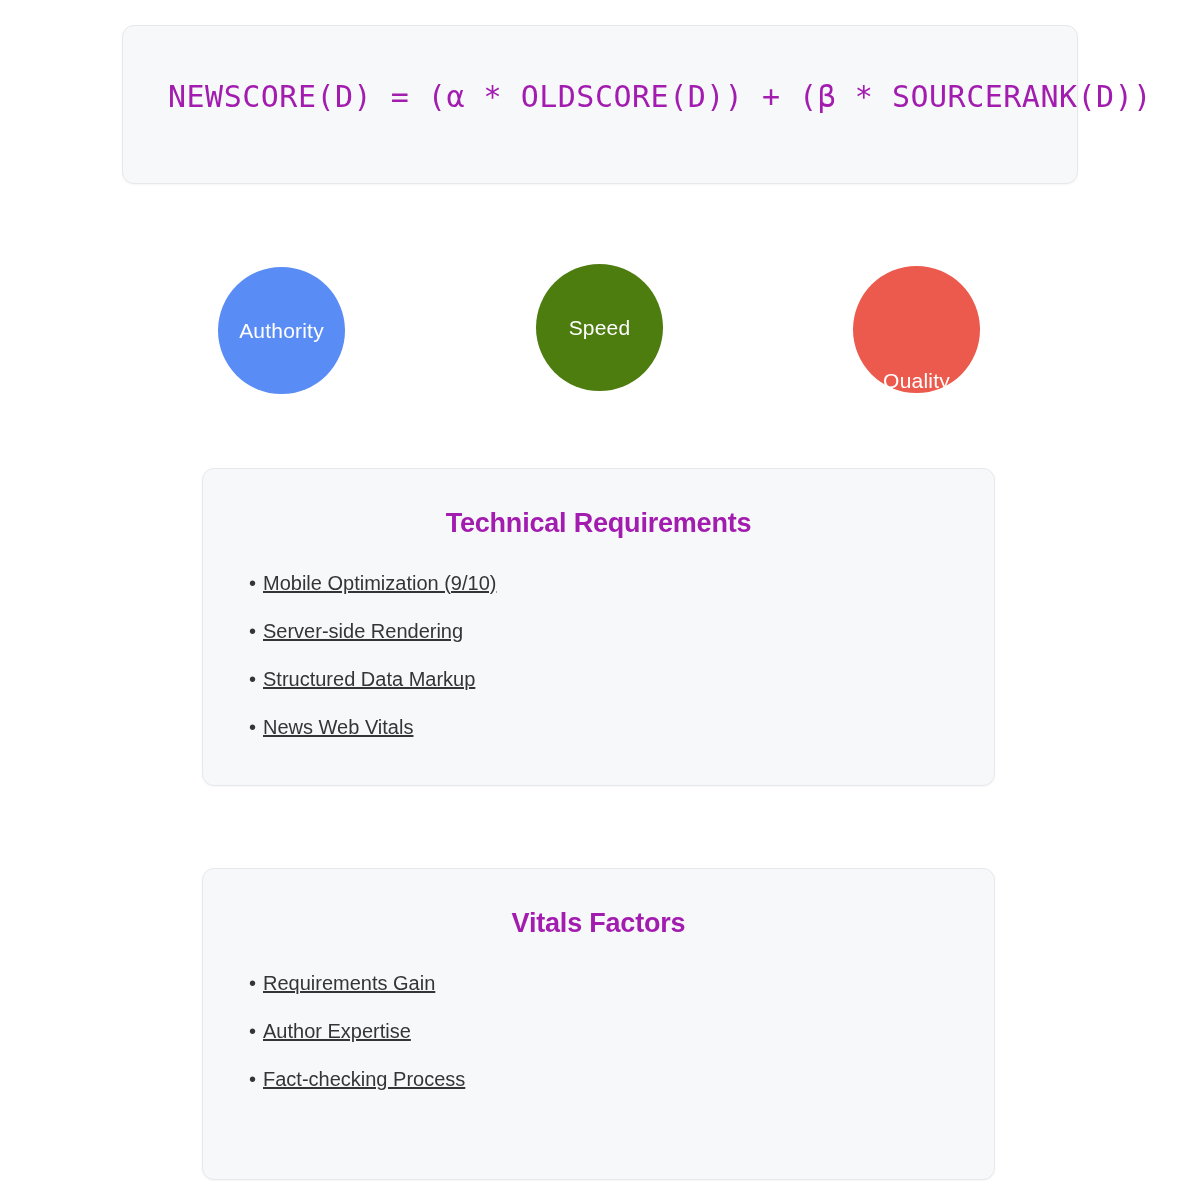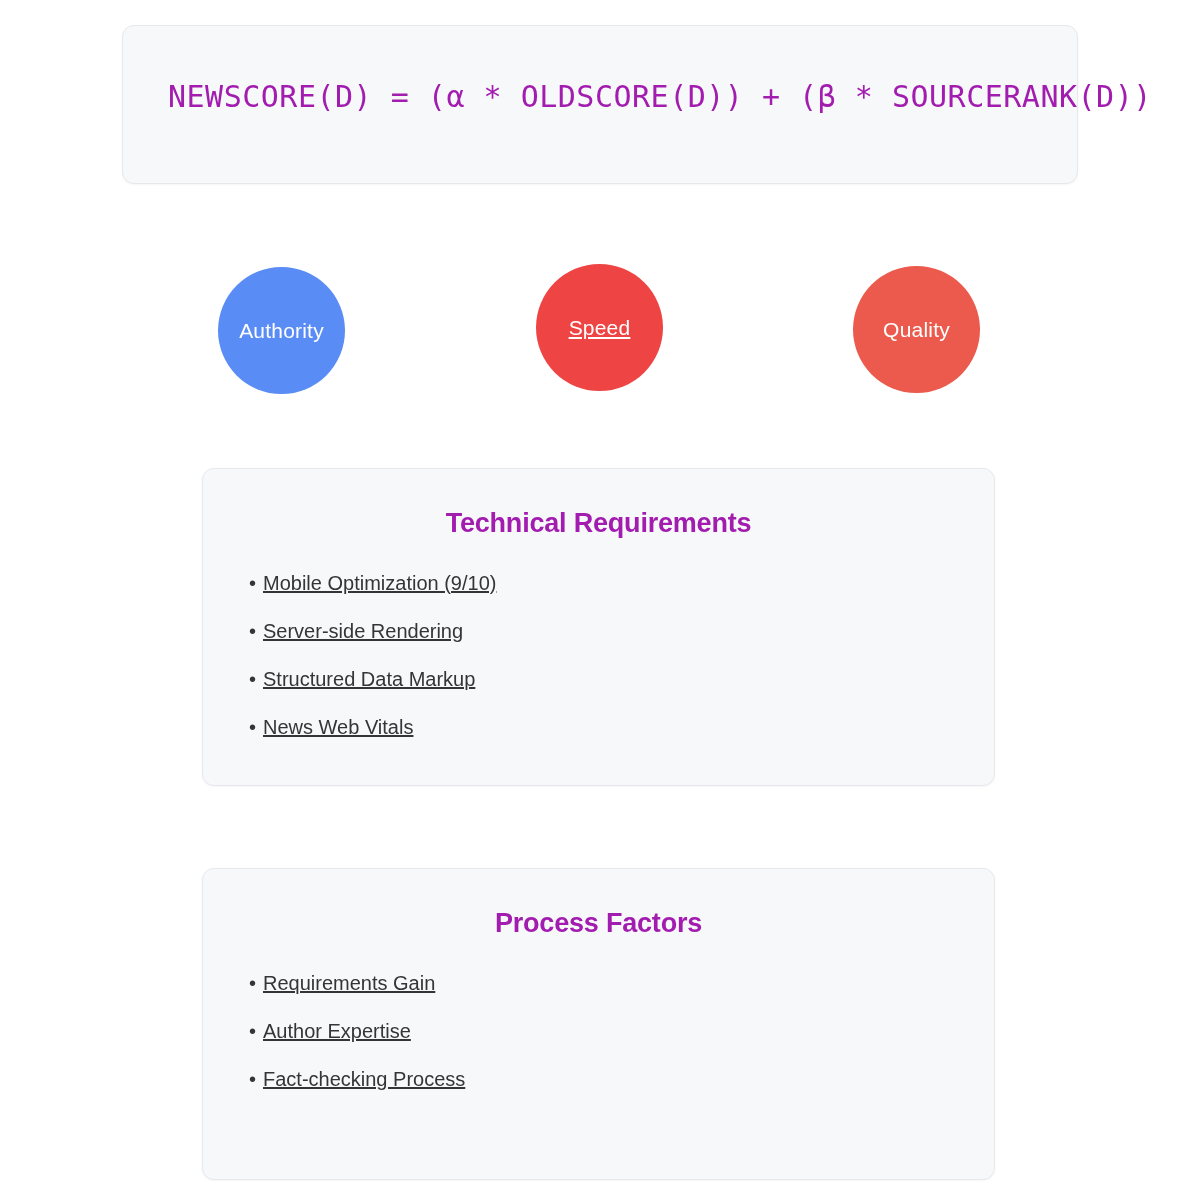--- a/index.html
+++ b/index.html
@@ -113,24 +113,24 @@
 <body>
 
 <div class="formula-box">
   <div class="formula-text">NEWSCORE(D) = (α * OLDSCORE(D)) + (β * SOURCERANK(D))</div>
 </div>
 
 <div class="circle-row">
   <div class="node-circle node-authority" style="background: rgb(90, 140, 245);">
     <span>Authority</span>
   </div>
-  <div class="node-circle node-speed" style="background: #ef4444; text-decoration: underline;">
+  <div class="node-circle node-speed" style="background: #4d7c0f;">
     <span>Speed</span>
   </div>
-  <div class="node-circle node-quality" style="background: rgb(235, 90, 76);">
+  <div class="node-circle node-quality" style="background: rgb(235, 90, 76); align-items: flex-end;">
     <span>Quality</span>
   </div>
 </div>
 
 <div class="card card-tech">
   <h2 class="card-title">Technical Requirements</h2>
   <ul class="bullet-list">
     <li class="bullet-item">
       <span class="bullet-dot">•</span><span>Mobile Optimization (9/10)</span>
     </li>
@@ -140,21 +140,21 @@
     <li class="bullet-item">
       <span class="bullet-dot">•</span><span>Structured Data Markup</span>
     </li>
     <li class="bullet-item">
       <span class="bullet-dot">•</span><span>News Web Vitals</span>
     </li>
   </ul>
 </div>
 
 <div class="card card-content">
-  <h2 class="card-title">Process Factors</h2>
+  <h2 class="card-title">Vitals Factors</h2>
   <ul class="bullet-list">
     <li class="bullet-item">
       <span class="bullet-dot">•</span><span>Requirements Gain</span>
     </li>
     <li class="bullet-item">
       <span class="bullet-dot">•</span><span>Author Expertise</span>
     </li>
     <li class="bullet-item">
       <span class="bullet-dot">•</span><span>Fact-checking Process</span>
     </li>

